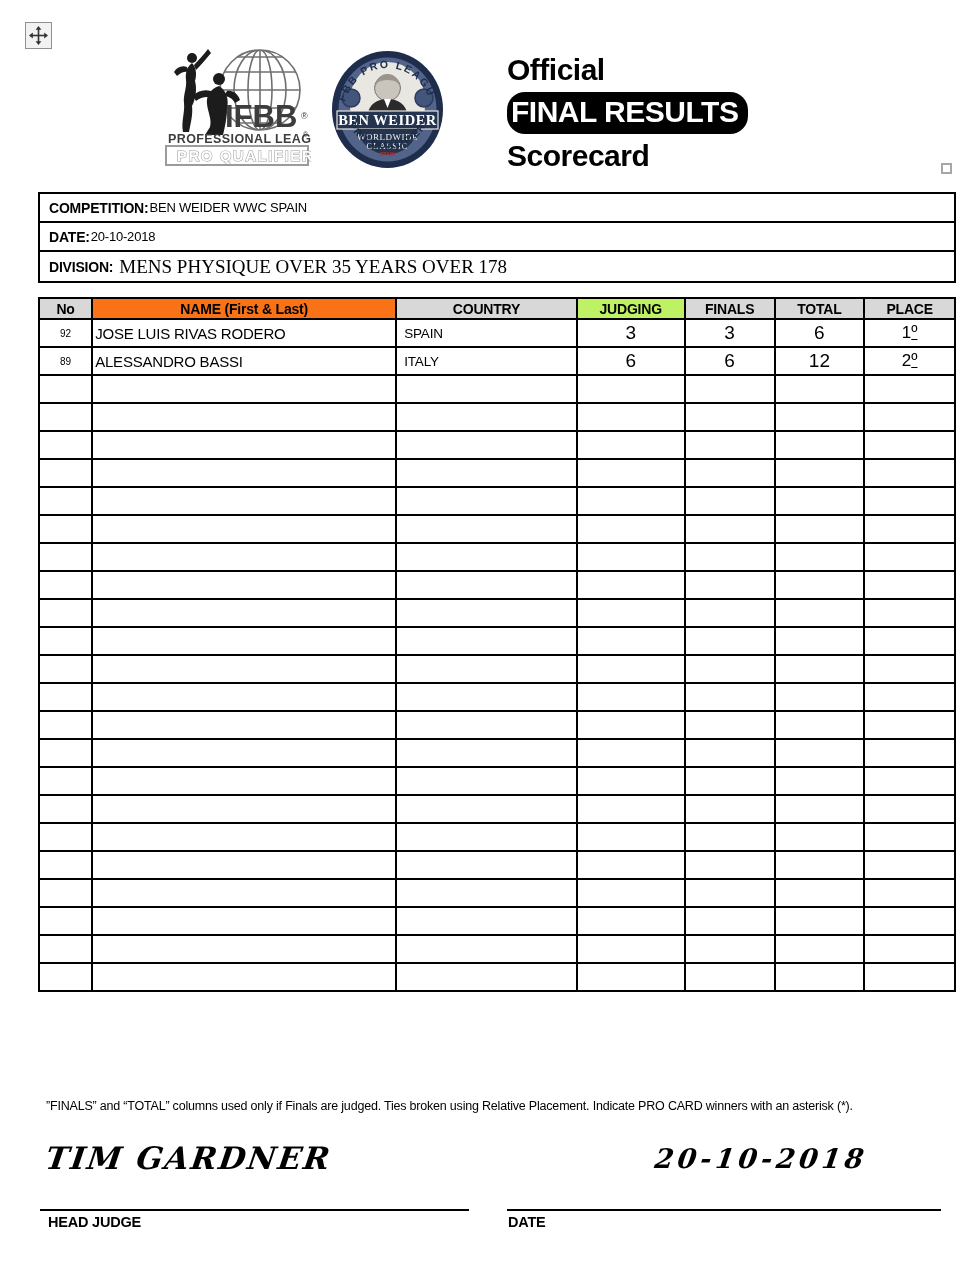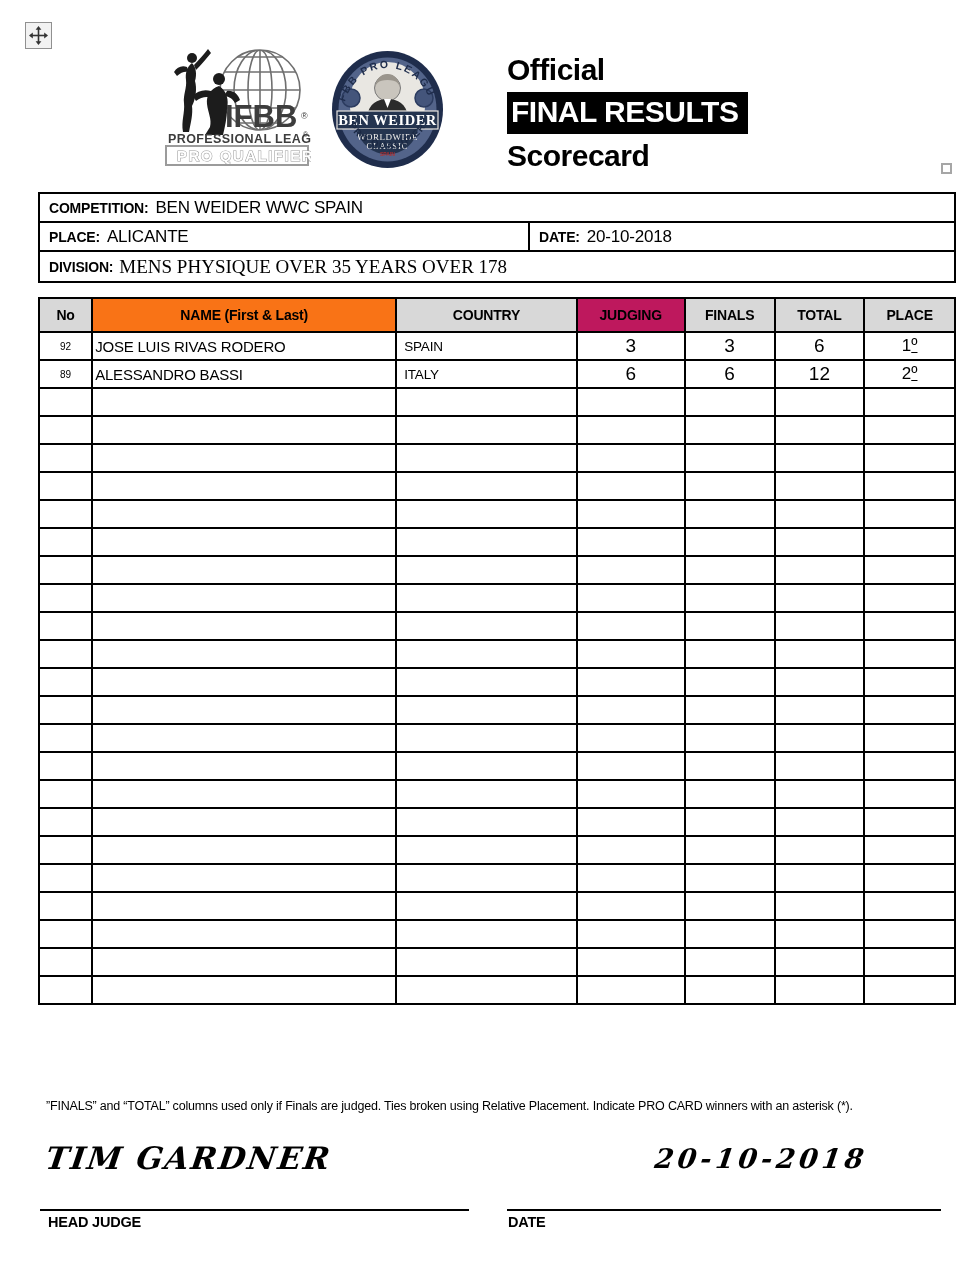--- a/index.html
+++ b/index.html
@@ -27,47 +27,48 @@
   .bw-badge  { position:absolute; left:331px; top:50px; }
 
   
   .title-block {
     position:absolute; left:507px; top:50px;
     font-weight:900; font-size:30px; line-height:40px; letter-spacing:-0.5px;
   }
   .title-line2 {
     display:inline-block; background:#000; color:#fff; padding:0 10px 2px 4px;
     margin:2px 0;
+    border-radius:18px;
   }
 
   
   .info-box {
     position:absolute; left:38px; top:192px; width:918px;
     border:2px solid #000; background:#fff;
   }
   .info-row { display:flex; align-items:stretch; border-bottom:2px solid #000; }
   .info-row:last-child { border-bottom:none; }
   .info-cell { display:flex; align-items:center; padding:0 0 0 9px; height:27px; }
   .info-row.division .info-cell { height:29px; }
   .info-label { font-weight:bold; font-size:14px; letter-spacing:-0.2px; white-space:pre; }
-  .info-value { font-size:17px; letter-spacing:-0.2px; margin-left:7px; white-space:pre; }
+  .info-value { font-size:13px; letter-spacing:-0.2px; margin-left:1px; white-space:pre; }
   .cell-place { flex:0 0 490px; border-right:2px solid #000; }
   .cell-date  { flex:1; }
   .division-value {
     font-family:"Liberation Serif", serif; font-size:19px; margin-left:6px; letter-spacing:0;
   }
 
   
   .results {
     position:absolute; left:38px; top:297px; width:918px;
     border-collapse:collapse; table-layout:fixed;
   }
   .results td { border:2px solid #000; overflow:hidden; }
   .results .hdr td {
-    background:#d8d8d8; height:34px; text-align:center;
+    background:#d8d8d8; height:21px; text-align:center;
     font-weight:bold; font-size:14px; letter-spacing:-0.2px;
   }
   .results .body-row td { height:28px; background:#fff; }
   .c-no     { text-align:center; font-size:10px; }
   .c-name   { text-align:left; padding-left:2px; font-size:15px; letter-spacing:-0.2px; }
   .c-country{ text-align:left; padding-left:7px; font-size:13.5px; letter-spacing:-0.2px; }
   .c-score  { text-align:center; font-size:19px; }
   .c-place  { text-align:center; font-size:17px; }
   .ord { text-decoration:underline; }
 
@@ -200,24 +201,20 @@
   <div class="resize-handle"></div>
 
   <div class="info-box">
     <div class="info-row">
       <div class="info-cell" style="flex:1">
         <span class="info-label">COMPETITION:</span>
         <span class="info-value">BEN WEIDER WWC SPAIN</span>
       </div>
     </div>
     <div class="info-row">
-      <div class="info-cell cell-place">
-        <span class="info-label">PLACE:</span>
-        <span class="info-value">ALICANTE</span>
-      </div>
       <div class="info-cell cell-date">
         <span class="info-label">DATE:</span>
         <span class="info-value">20-10-2018</span>
       </div>
     </div>
     <div class="info-row division">
       <div class="info-cell" style="flex:1">
         <span class="info-label">DIVISION:</span>
         <span class="info-value division-value">MENS PHYSIQUE OVER 35 YEARS OVER 178</span>
       </div>
@@ -232,21 +229,21 @@
       <col style="width:11.8%">
         <col style="width:9.8%">
         <col style="width:9.8%">
         <col style="width:9.9%">
     </colgroup>
     <tbody id="results-body">
       <tr class="hdr">
         <td style="background: rgb(216, 216, 216);">No</td>
         <td style="background: #f97316;">NAME (First &amp; Last)</td>
         <td style="background: rgb(216, 216, 216);">COUNTRY</td>
-        <td style="background: #be185d;">JUDGING</td>
+        <td style="background: #bef264;">JUDGING</td>
         <td style="background: rgb(216, 216, 216);">FINALS</td>
         <td style="background: rgb(216, 216, 216);">TOTAL</td>
         <td style="background: rgb(216, 216, 216);">PLACE</td>
       </tr>
       <tr class="body-row">
         <td class="c-no">92</td>
         <td class="c-name">JOSE LUIS RIVAS RODERO</td>
         <td class="c-country">SPAIN</td>
         <td class="c-score">3</td>
         <td class="c-score">3</td>

